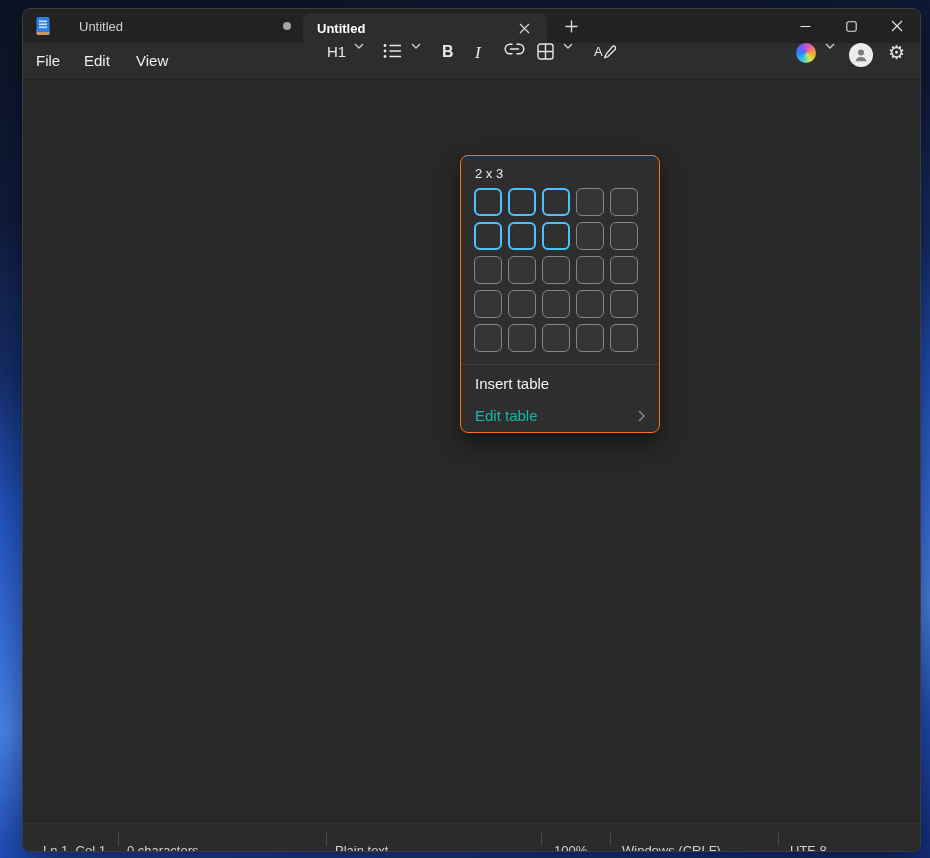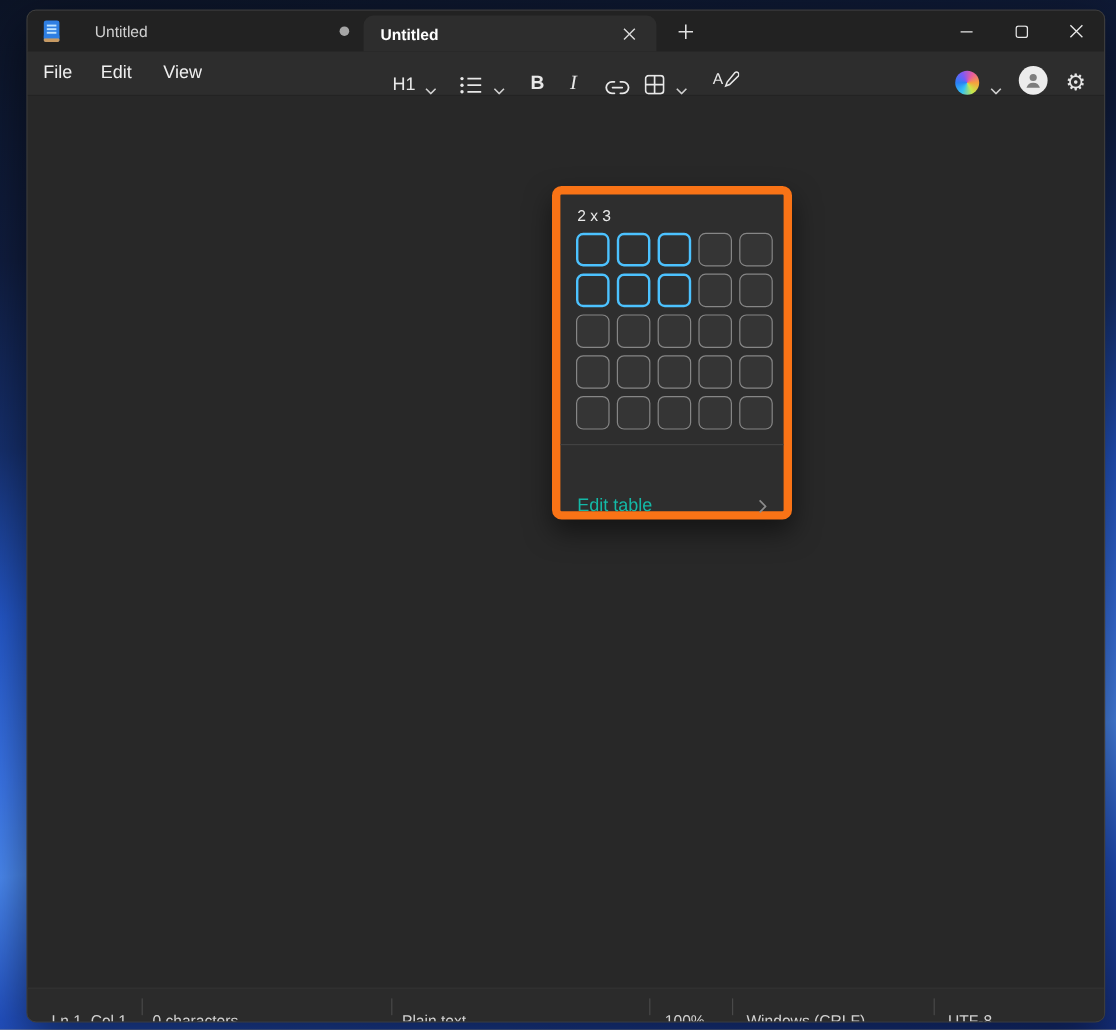--- a/index.html
+++ b/index.html
@@ -38,39 +38,39 @@
   .newtab-btn { position:absolute; left:534px; top:3px; width:28px; height:28px;
     display:flex; align-items:center; justify-content:center; border-radius:4px; }
   .win-controls { position:absolute; right:0; top:0; height:34px; display:flex; }
   .win-btn { width:46px; height:34px; display:flex; align-items:center; justify-content:center; }
 
   
   .toolbar { position:relative; height:37px; background:#2d2d2d;
     border-bottom:1px solid #232323; }
   .toolbar * { color:#e8e8e8; }
   .menu-item { position:absolute; top:0; line-height:36px; font-size:15px; color:#efefef; }
-  .tb { position:absolute; top:0; height:36px; display:flex; align-items:flex-end; }
+  .tb { position:absolute; top:0; height:36px; display:flex; align-items:flex-start; }
   .bold-glyph { font-weight:bold; font-size:16px; }
   .italic-glyph { font-family:"Liberation Serif", serif; font-style:italic; font-size:17px; }
   .rewrite-wrap { position:relative; width:24px; height:22px; }
   .rewrite-a { position:absolute; left:0; top:1px; font-size:13px; color:#e8e8e8; }
   .rewrite-pen { position:absolute; left:9px; top:2px; }
   .copilot-logo { width:20px; height:20px; border-radius:50%;
     background:conic-gradient(from 210deg,#35c3f3,#2a7ff5,#7a5af8,#e85aa0,#f6a13c,#c8e84a,#35c3f3); }
   .avatar { width:24px; height:24px; border-radius:50%; background:#ececec;
     display:flex; align-items:center; justify-content:center; }
   .gear { font-family:"DejaVu Sans", sans-serif; font-size:19px; color:#e4e4e4; line-height:1; }
 
   
   .editor { position:relative; height:743px; background:#282828; }
 
   
   .dropdown {
     position:absolute; left:437px; top:75px; width:200px; height:278px;
-    background:#2e2e2e; border:7px solid #f97316; border-radius:8px;
+    background:#2e2e2e; border:1px solid #f97316; border-radius:8px;
     box-shadow:0 10px 22px rgba(0,0,0,.5); z-index:20;
   }
   .dd-size-label { position:absolute; left:14px; top:10px; font-size:13px; color:#eaeaea; }
   .size-grid { position:absolute; left:13px; top:32px; width:170px;
     display:grid; grid-template-columns:repeat(5,28px); grid-auto-rows:28px; gap:6px; }
   .cell { width:28px; height:28px; border-radius:6px; background:#353535;
     border:1px solid #868686; }
   .cell.sel { border:2px solid var(--accent,#4cc2ff); background:#303030; }
   .dd-divider { position:absolute; left:0; top:208px; width:100%; height:1px; background:#424242; }
   .dd-item { position:absolute; left:0; width:100%; height:31px; display:flex;
@@ -245,20 +245,23 @@
           <div class="cell"></div>
           <div class="cell"></div>
           <div class="cell"></div>
           <div class="cell"></div>
           <div class="cell"></div>
           <div class="cell"></div>
           <div class="cell"></div>
           <div class="cell"></div>
         </div>
       <div class="dd-divider"></div>
+      <div class="dd-item dd-insert">
+        <span>Insert table</span>
+      </div>
       <div class="dd-item dd-edit">
         <span>Edit table</span>
         <svg width="7" height="12" viewBox="0 0 7 12">
             <path d="M1 1 L6 6 L1 11" fill="none" stroke="#8b8b8b" stroke-width="1.4"></path>
           </svg>
       </div>
     </div>
 
   </div>
 

